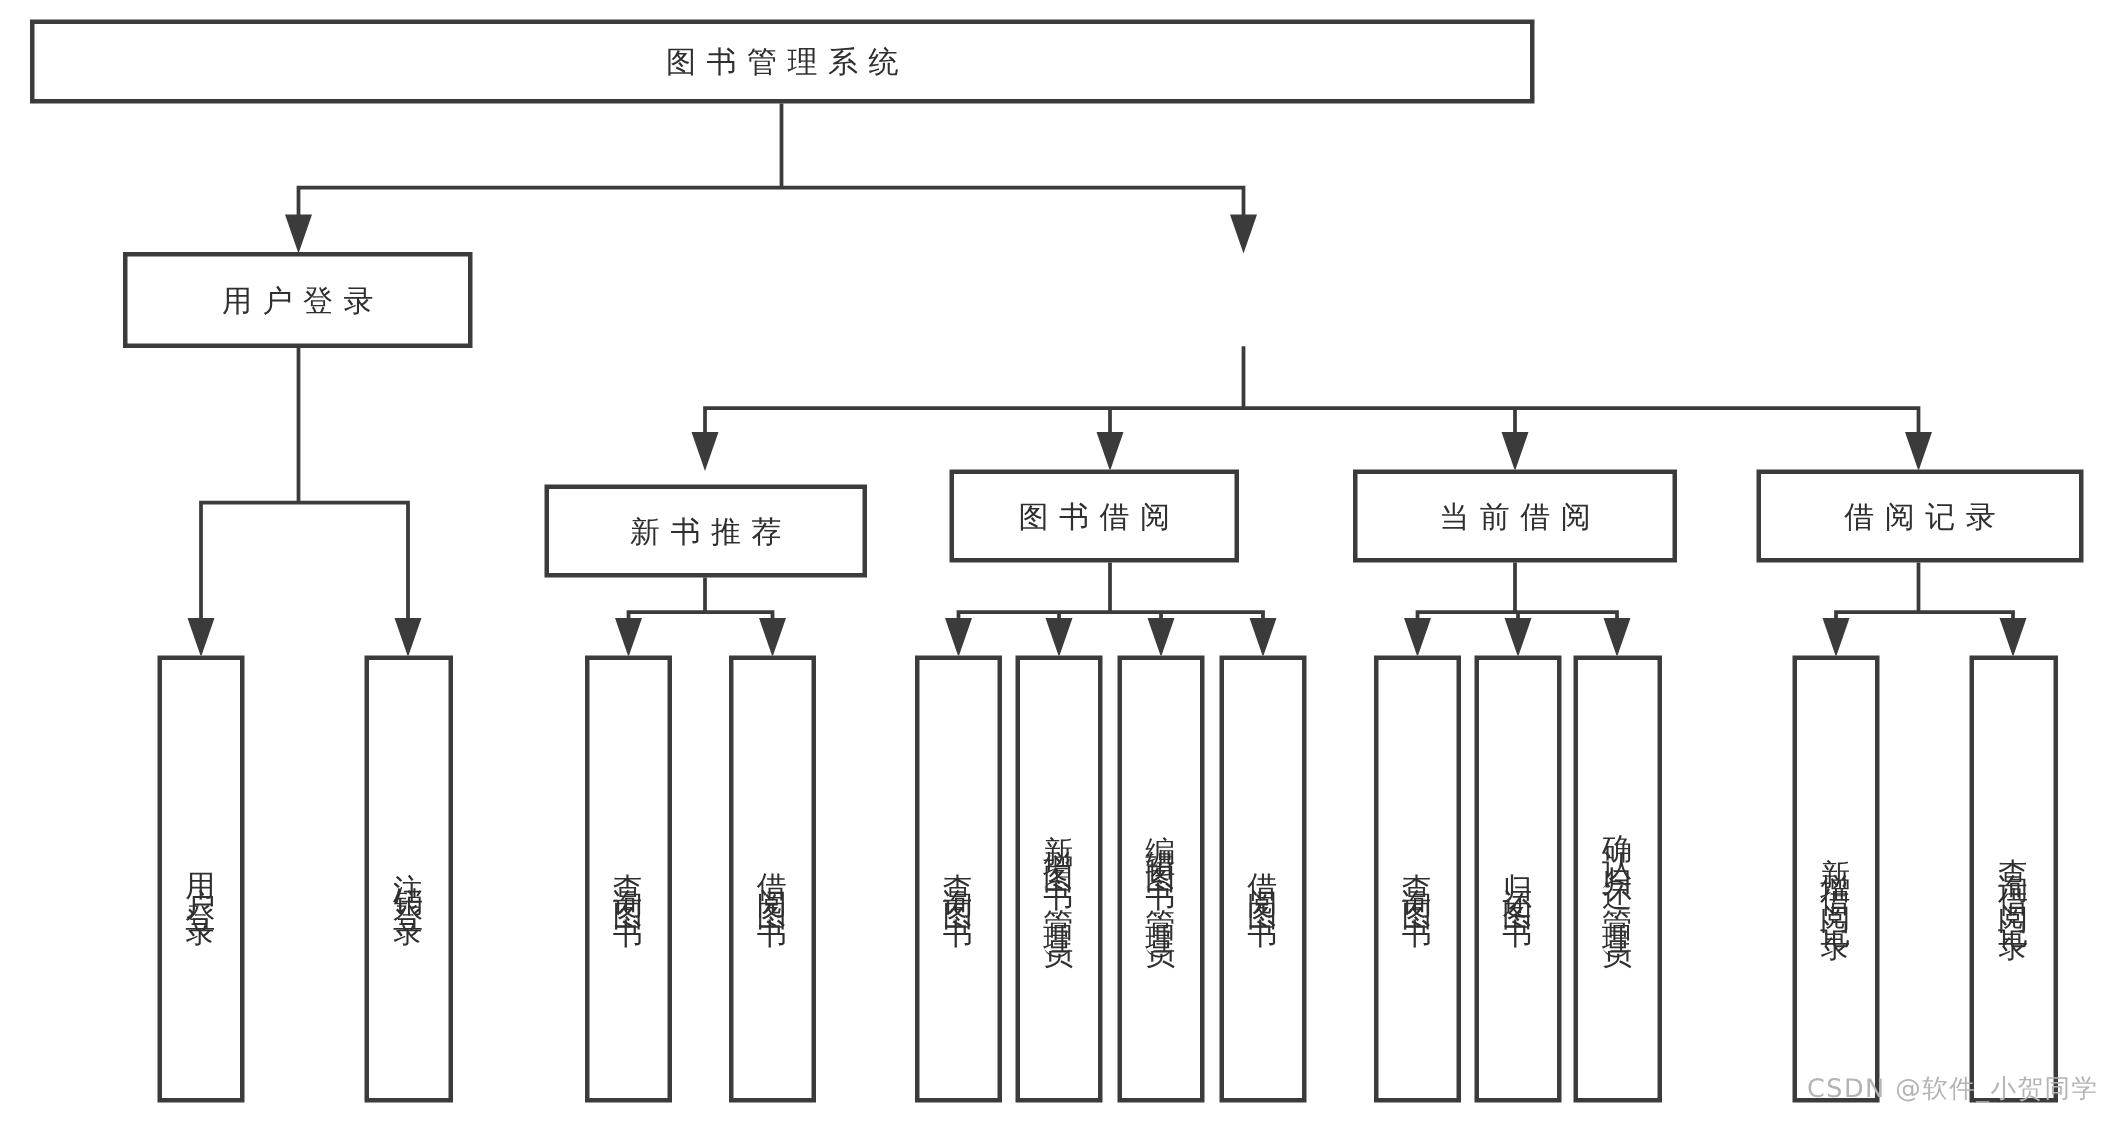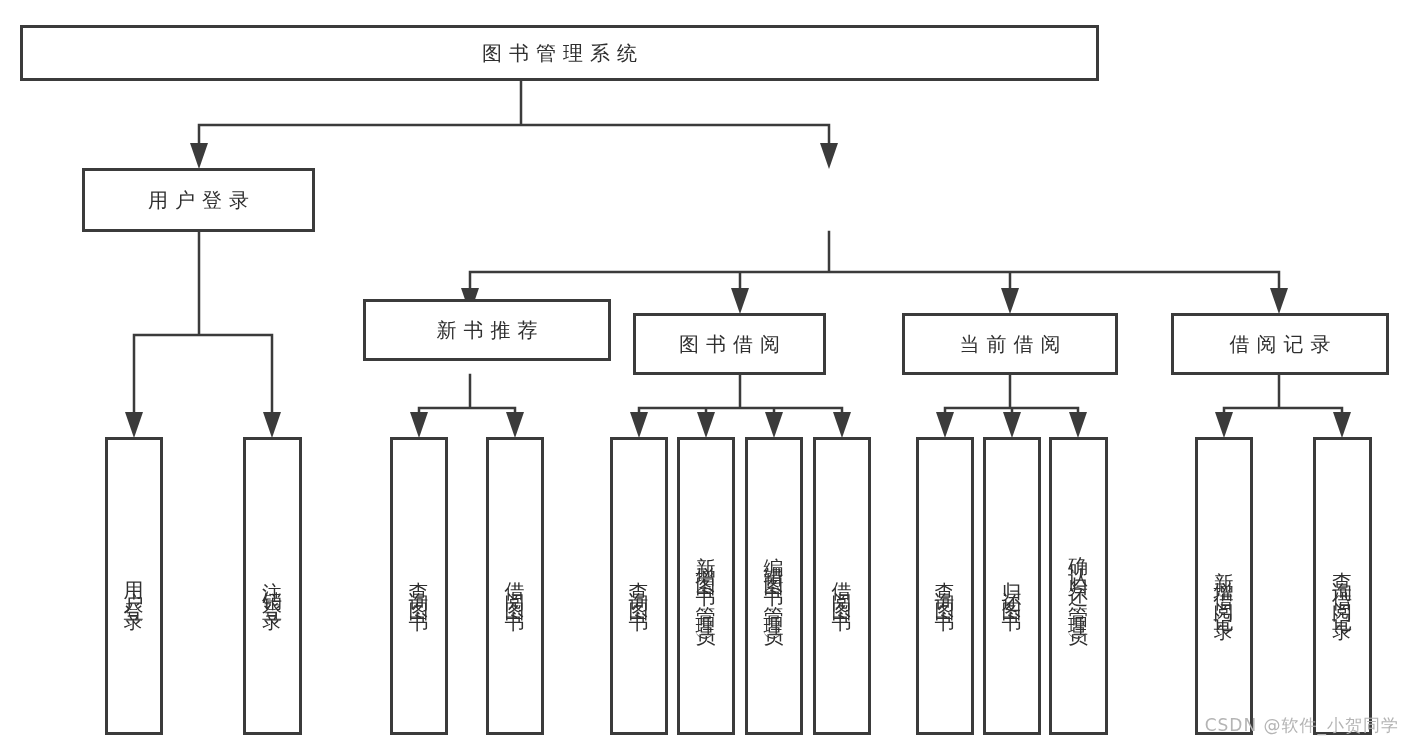--- a/index.html
+++ b/index.html
@@ -86,29 +86,29 @@
       <polygon points="765,412 783,412 774,438"></polygon>
       <polygon points="833,412 851,412 842,438"></polygon>
       <polygon points="936,412 954,412 945,438"></polygon>
       <polygon points="1003,412 1021,412 1012,438"></polygon>
       <polygon points="1069,412 1087,412 1078,438"></polygon>
       <polygon points="1215,412 1233,412 1224,438"></polygon>
       <polygon points="1333,412 1351,412 1342,438"></polygon>
     </g>
   </svg>
 
-  <div class="node" style="left:20px;top:25px;width:1079px;height:56px">
+  <div class="node" style="left:20px;top:13px;width:1003px;height:56px">
     <span>图书管理系统</span>
   </div>
 
   <div class="node" style="left:82px;top:168px;width:233px;height:64px">
     <span>用户登录</span>
   </div>
 
-  <div class="node" style="left:363px;top:299px;width:248px;height:62px">
+  <div class="node" style="left:363px;top:323px;width:215px;height:62px">
     <span>新书推荐</span>
   </div>
   <div class="node" style="left:633px;top:313px;width:193px;height:62px">
     <span>图书借阅</span>
   </div>
   <div class="node" style="left:902px;top:313px;width:216px;height:62px">
     <span>当前借阅</span>
   </div>
   <div class="node" style="left:1171px;top:313px;width:218px;height:62px">
     <span>借阅记录</span>

